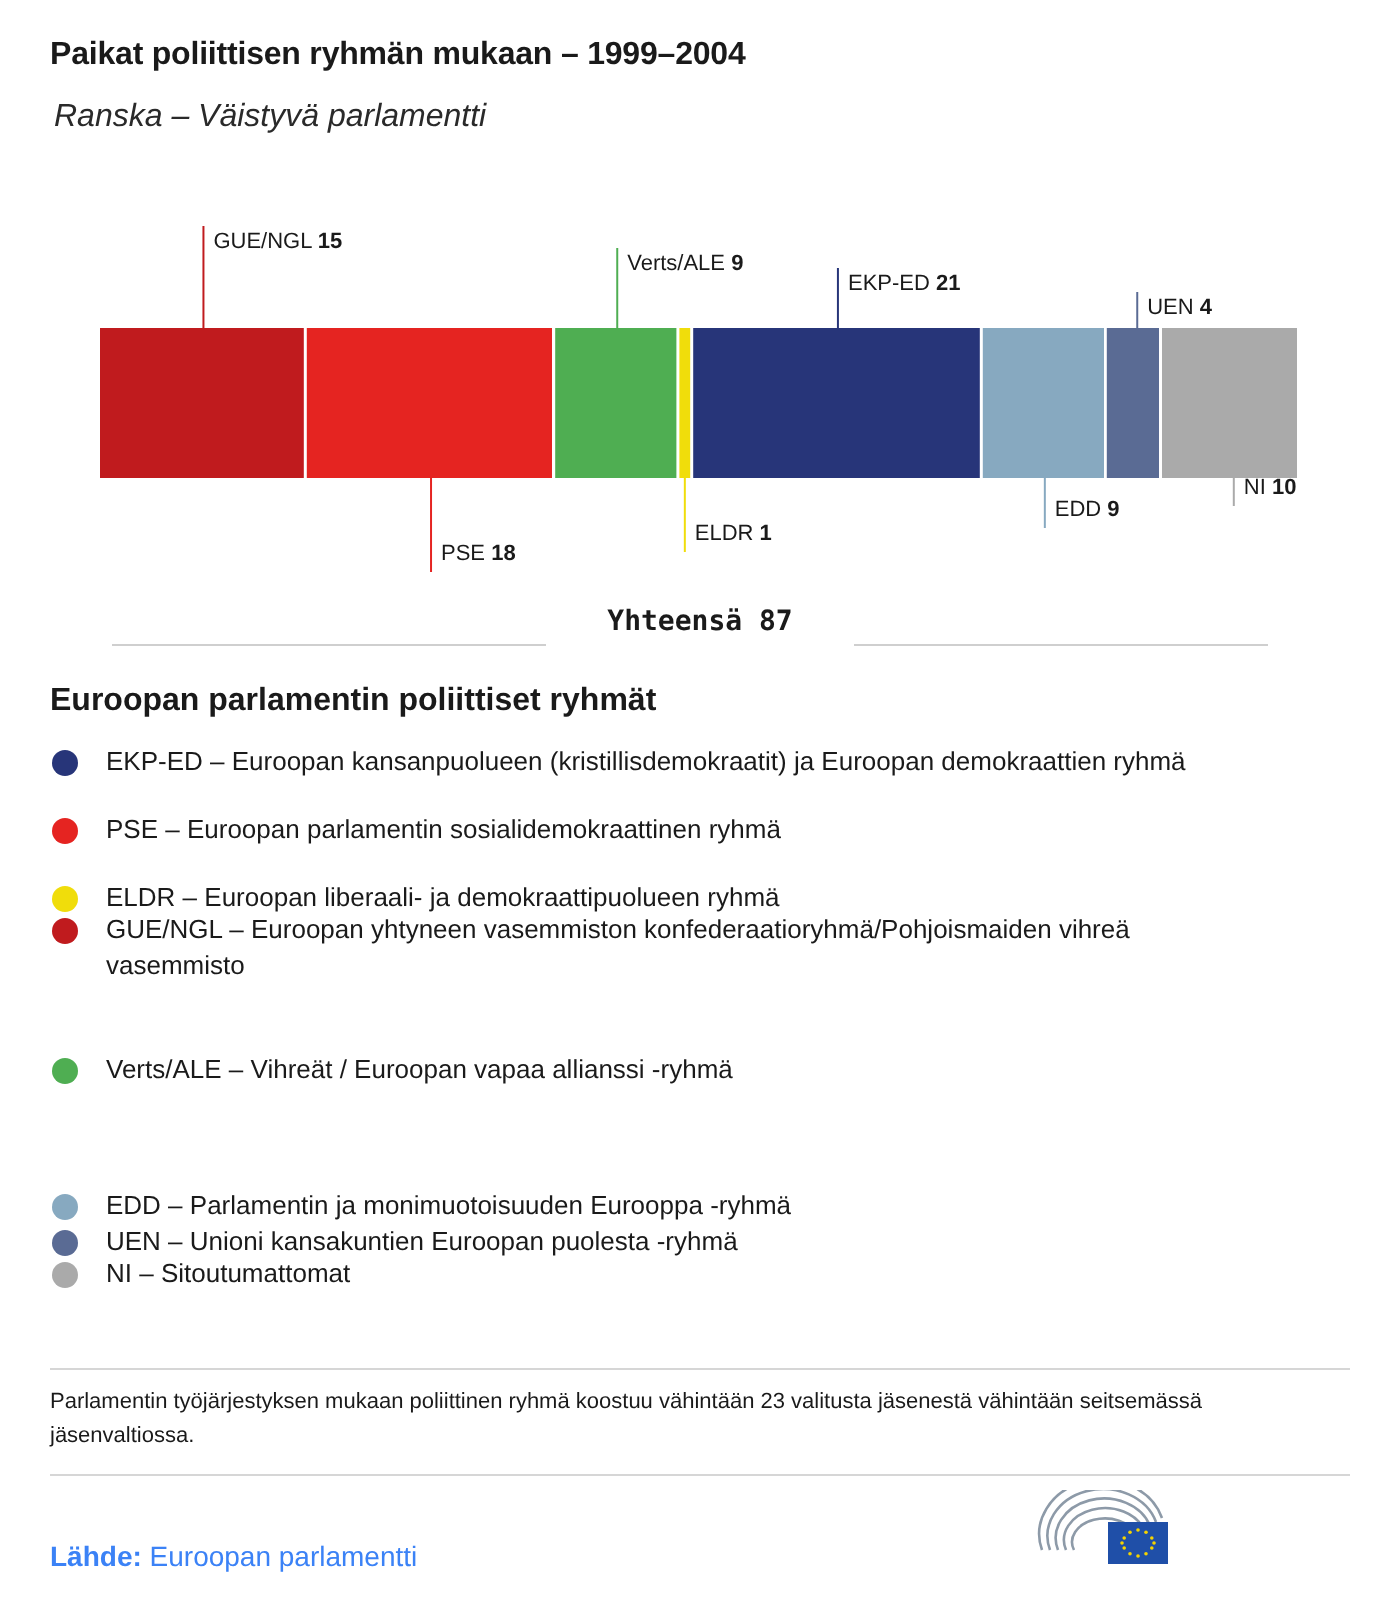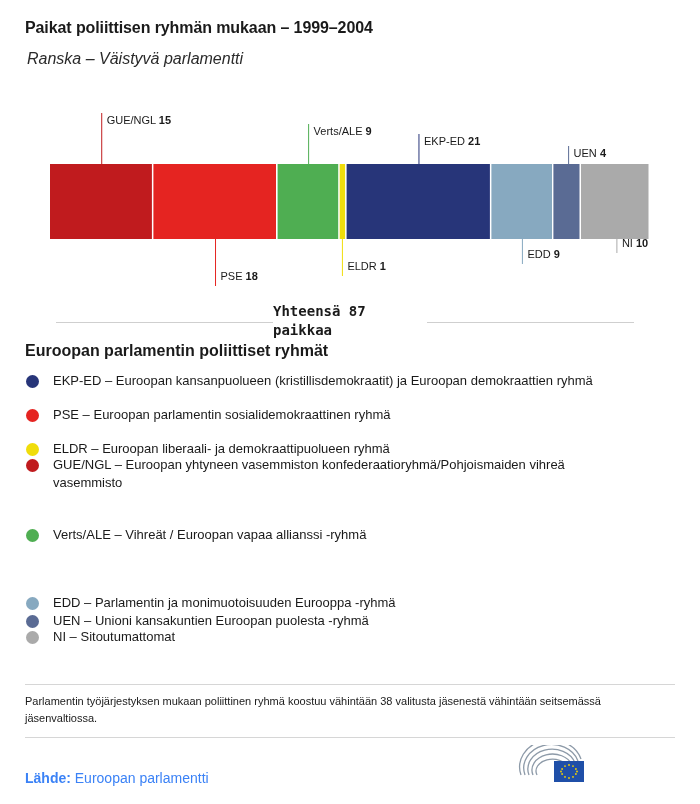--- a/index.html
+++ b/index.html
@@ -7,21 +7,21 @@
   body { font-family: "Liberation Sans", "DejaVu Sans", sans-serif; color: #1a1a1a; position: relative; }
 
   .title { position: absolute; left: 25px; top: 19px; font-size: 16px; font-weight: bold; color: #1a1a1a; letter-spacing: -0.1px; }
   .subtitle { position: absolute; left: 27px; top: 50px; font-size: 16px; color: #2a2a2a; font-style: italic; }
 
   #chart { position: absolute; left: 0; top: 100px; width: 700px; height: 200px; }
   #chart text { font-family: "Liberation Sans", "DejaVu Sans", sans-serif; font-size: 11px; fill: #1a1a1a; }
 
   .total-rule-left { position: absolute; left: 56px; top: 322px; width: 217px; height: 1px; background: #cfcfcf; }
   .total-rule-right { position: absolute; left: 427px; top: 322px; width: 207px; height: 1px; background: #cfcfcf; }
-  .total-label { position: absolute; left: 273px; top: 302px; width: 154px; text-align: left; font-family: "DejaVu Sans Mono", "Liberation Mono", monospace; font-weight: bold; font-size: 14px; line-height: 19px; color: #1a1a1a; }
+  .total-label { position: absolute; left: 273px; top: 302px; width: 154px; text-align: center; font-family: "DejaVu Sans Mono", "Liberation Mono", monospace; font-weight: bold; font-size: 14px; line-height: 19px; color: #1a1a1a; }
 
   .legend-title { position: absolute; left: 25px; top: 342px; font-size: 16px; font-weight: bold; color: #1a1a1a; }
   .legend { position: absolute; left: 25px; top: 372px; width: 640px; }
   .legend-item { position: relative; padding-left: 28px; font-size: 13px; line-height: 18px; color: #1a1a1a; }
   .legend-dot { position: absolute; left: 1px; top: 3px; width: 13px; height: 13px; border-radius: 50%; }
   .legend-abbr { font-weight: normal; }
 
   .note-rule-top { position: absolute; left: 25px; top: 684px; width: 650px; height: 1px; background: #d6d6d6; }
   .note { position: absolute; left: 25px; top: 693px; width: 650px; font-size: 11px; line-height: 17px; color: #1a1a1a; }
   .note-rule-bottom { position: absolute; left: 25px; top: 737px; width: 650px; height: 1px; background: #d6d6d6; }
@@ -67,21 +67,20 @@
       <text x="424.0" y="45"><tspan>EKP-ED </tspan><tspan font-weight="bold">21</tspan></text>
       <text x="527.4" y="158"><tspan>EDD </tspan><tspan font-weight="bold">9</tspan></text>
       <text x="573.6" y="57"><tspan>UEN </tspan><tspan font-weight="bold">4</tspan></text>
       <text x="621.9" y="147"><tspan>NI </tspan><tspan font-weight="bold">10</tspan></text>
     </g>
 </svg>
 
 <div class="total-rule-left"></div>
 <div class="total-label">
   <div>Yhteensä 87</div>
-  <div>paikkaa</div>
 </div>
 <div class="total-rule-right"></div>
 
 <div class="legend-title">Euroopan parlamentin poliittiset ryhmät</div>
 <div class="legend">
   <div class="legend-item" style="position:absolute;top:0;">
     <span class="legend-dot" style="background: rgb(39, 53, 121);"></span>
     <span class="legend-abbr">EKP-ED –</span><span> Euroopan kansanpuolueen (kristillisdemokraatit) ja Euroopan demokraattien ryhmä</span>
   </div>
   <div class="legend-item" style="position:absolute;top:34px;">
@@ -108,21 +107,21 @@
     <span class="legend-dot" style="background: rgb(135, 169, 192);"></span>
     <span class="legend-abbr">EDD –</span><span> Parlamentin ja monimuotoisuuden Eurooppa -ryhmä</span>
   </div>
   <div class="legend-item" style="position:absolute;top:256px;">
     <span class="legend-dot" style="background: rgb(170, 170, 170);"></span>
     <span class="legend-abbr">NI –</span><span> Sitoutumattomat</span>
   </div>
 </div>
 
 <div class="note-rule-top"></div>
-<div class="note">Parlamentin työjärjestyksen mukaan poliittinen ryhmä koostuu vähintään 38 valitusta jäsenestä vähintään seitsemässä jäsenvaltiossa.</div>
+<div class="note">Parlamentin työjärjestyksen mukaan poliittinen ryhmä koostuu vähintään 23 valitusta jäsenestä vähintään seitsemässä jäsenvaltiossa.</div>
 <div class="note-rule-bottom"></div>
 
 <div class="source">
   <span class="source-label">Lähde:</span><span> Euroopan parlamentti</span>
 </div>
 
 <div class="logo">
   <svg width="66" height="40" viewBox="0 0 66 40" style="position:absolute;left:0;top:0;">
     <g fill="none" stroke="#8d9aa8" stroke-width="1.3">
       <path d="M3 30 A30 26 0 0 1 63 14"></path>

